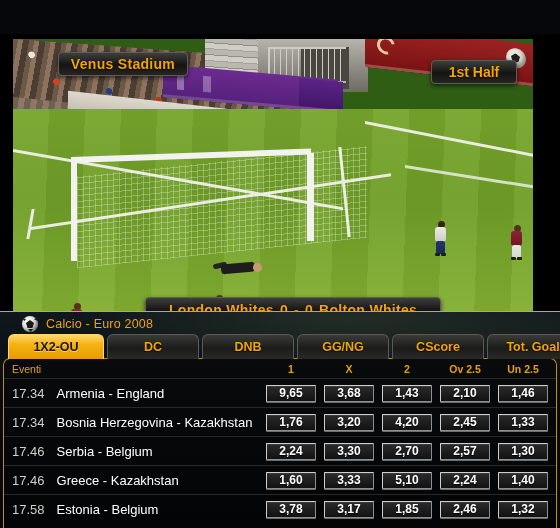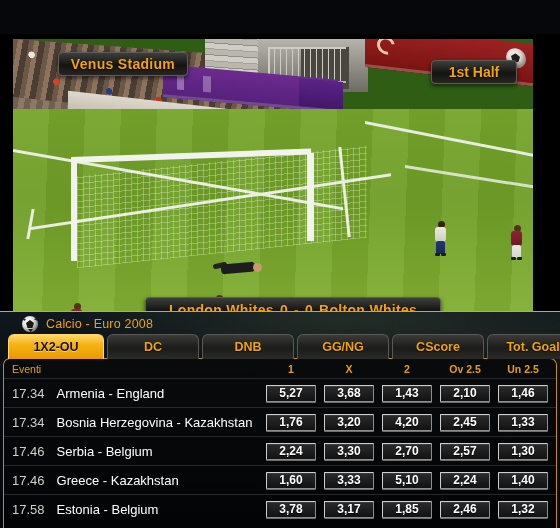--- a/index.html
+++ b/index.html
@@ -432,21 +432,21 @@
         <div class="c-odd">Ov 2.5</div>
         <div class="c-odd">Un 2.5</div>
       </div>
 
       <div class="row">
         <div class="ev">
           <span class="tm">17.34</span>
           <span class="nm">Armenia - England</span>
         </div>
         <div class="odd">
-            <div class="odd-btn">5,27</div>
+            <div class="odd-btn">9,65</div>
           </div>
         <div class="odd">
             <div class="odd-btn">3,68</div>
           </div>
         <div class="odd">
             <div class="odd-btn">1,43</div>
           </div>
         <div class="odd">
             <div class="odd-btn">2,10</div>
           </div>

